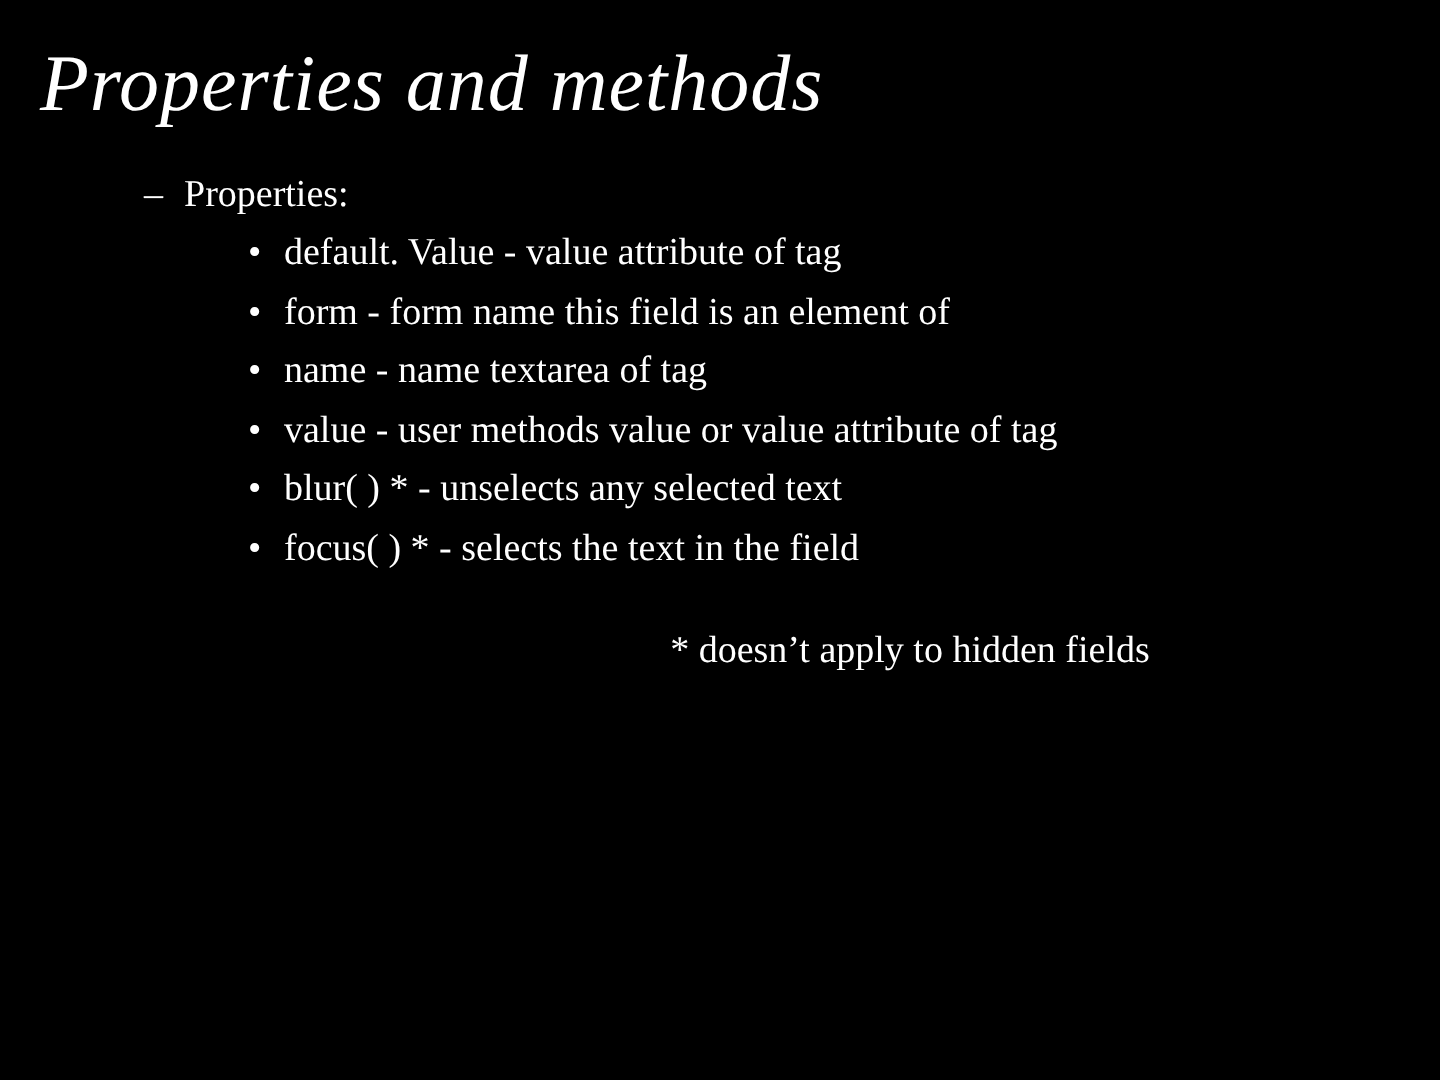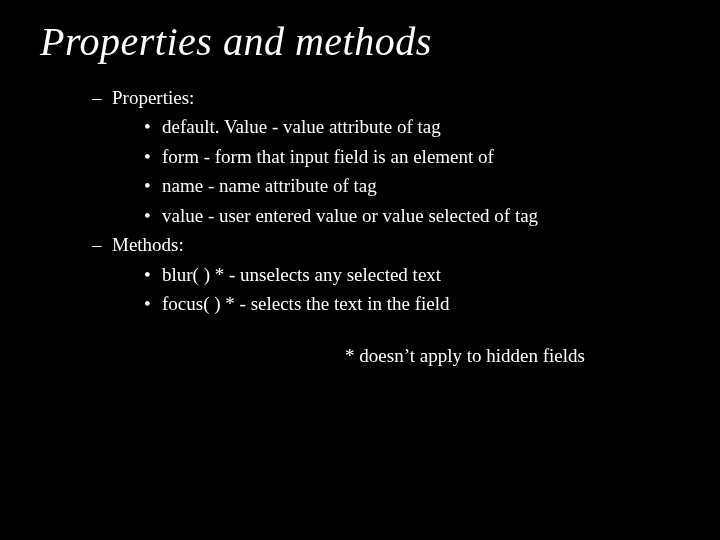--- a/index.html
+++ b/index.html
@@ -9,21 +9,21 @@
     height: 540px;
     background: #000;
     color: #fff;
     font-family: "Times New Roman", Times, serif;
     overflow: hidden;
   }
   .slide {
     width: 720px;
     height: 412px;
     box-sizing: border-box;
-    padding: 18px 30px 20px 40px;
+    padding: 18px 30px 20px 20px;
   }
   h1.title {
     margin: 0 0 18px 0;
     font-family: "Times New Roman", Times, serif;
     font-style: italic;
     font-weight: 400;
     font-size: 40px;
     letter-spacing: 0.5px;
   }
   .body {
@@ -61,32 +61,29 @@
 
 
     <div class="dash-item">
       <span class="dash">–</span><span>Properties:</span>
     </div>
 
     <div class="dot-item">
       <span class="dot">•</span><span>default. Value - value attribute of tag</span>
     </div>
     <div class="dot-item">
-      <span class="dot">•</span><span>form - form that input field is an element of</span>
+      <span class="dot">•</span><span>form - form name this field is an element of</span>
     </div>
     <div class="dot-item">
-      <span class="dot">•</span><span>name - name attribute of tag</span>
+      <span class="dot">•</span><span>name - name textarea of tag</span>
     </div>
     <div class="dot-item">
-      <span class="dot">•</span><span>value - user entered value or value selected of tag</span>
+      <span class="dot">•</span><span>value - user methods value or value attribute of tag</span>
     </div>
 
-    <div class="dash-item">
-      <span class="dash">–</span><span>Methods:</span>
-    </div>
 
     <div class="dot-item">
       <span class="dot">•</span><span>blur( ) * - unselects any selected text</span>
     </div>
     <div class="dot-item">
       <span class="dot">•</span><span>focus( ) * - selects the text in the field</span>
     </div>
 
     <div class="footnote">* doesn’t apply to hidden fields</div>
   </div>

